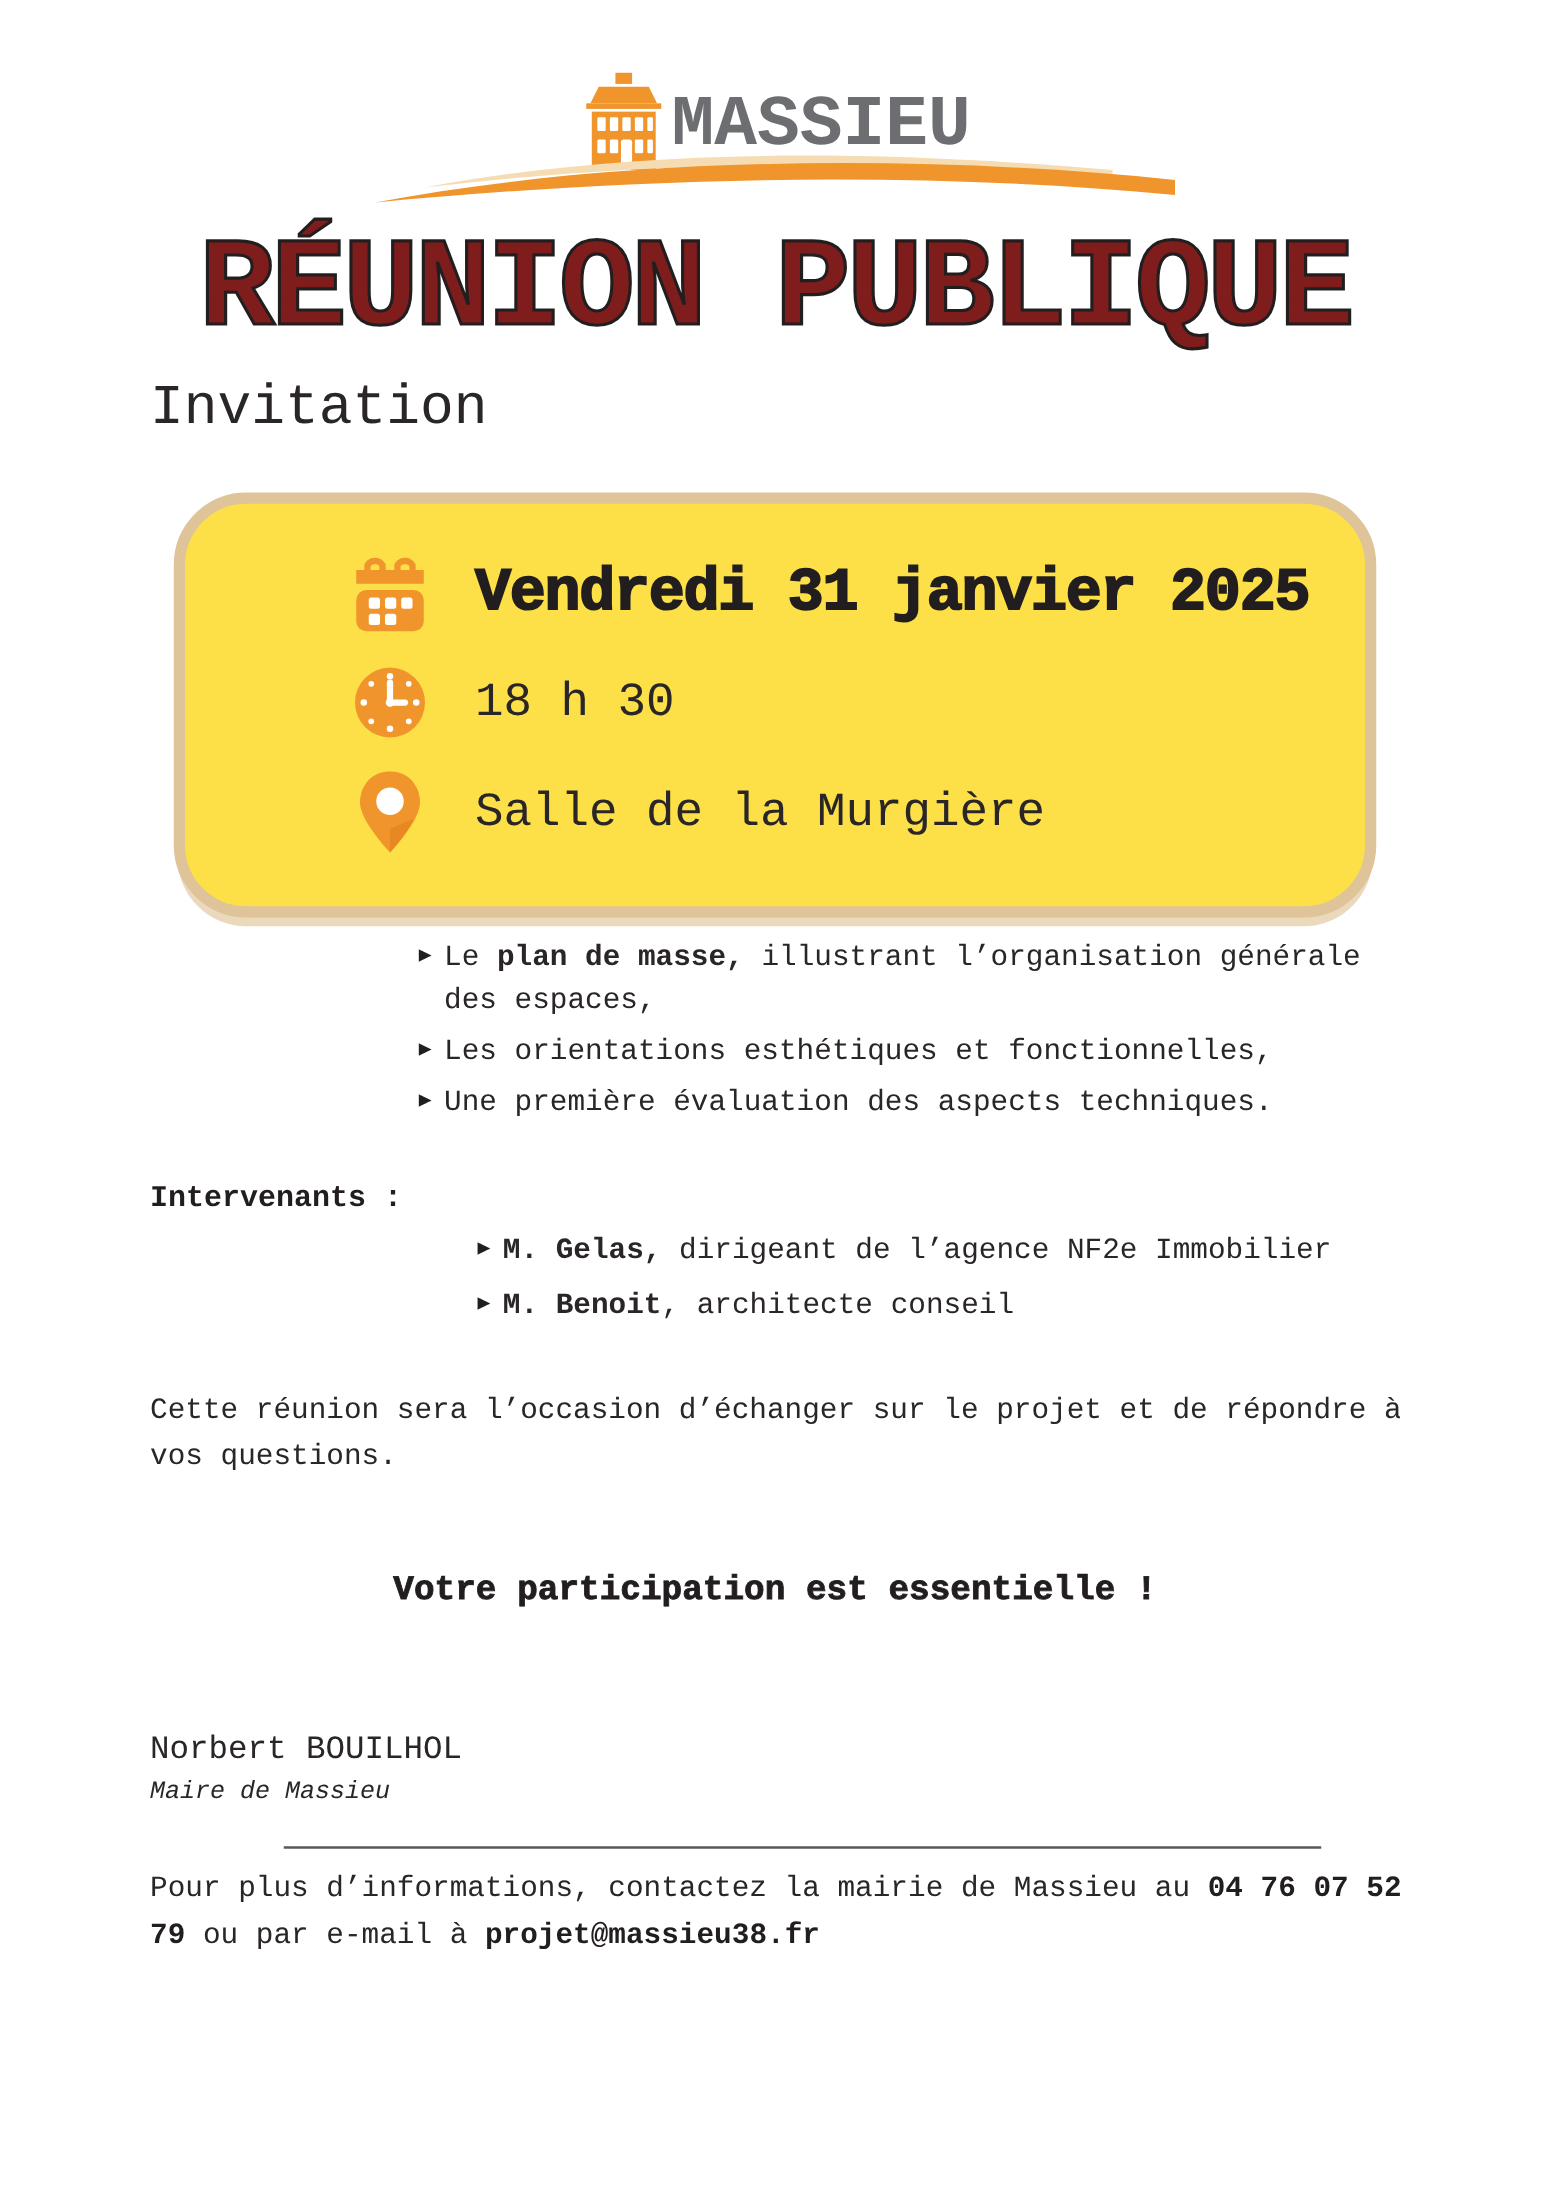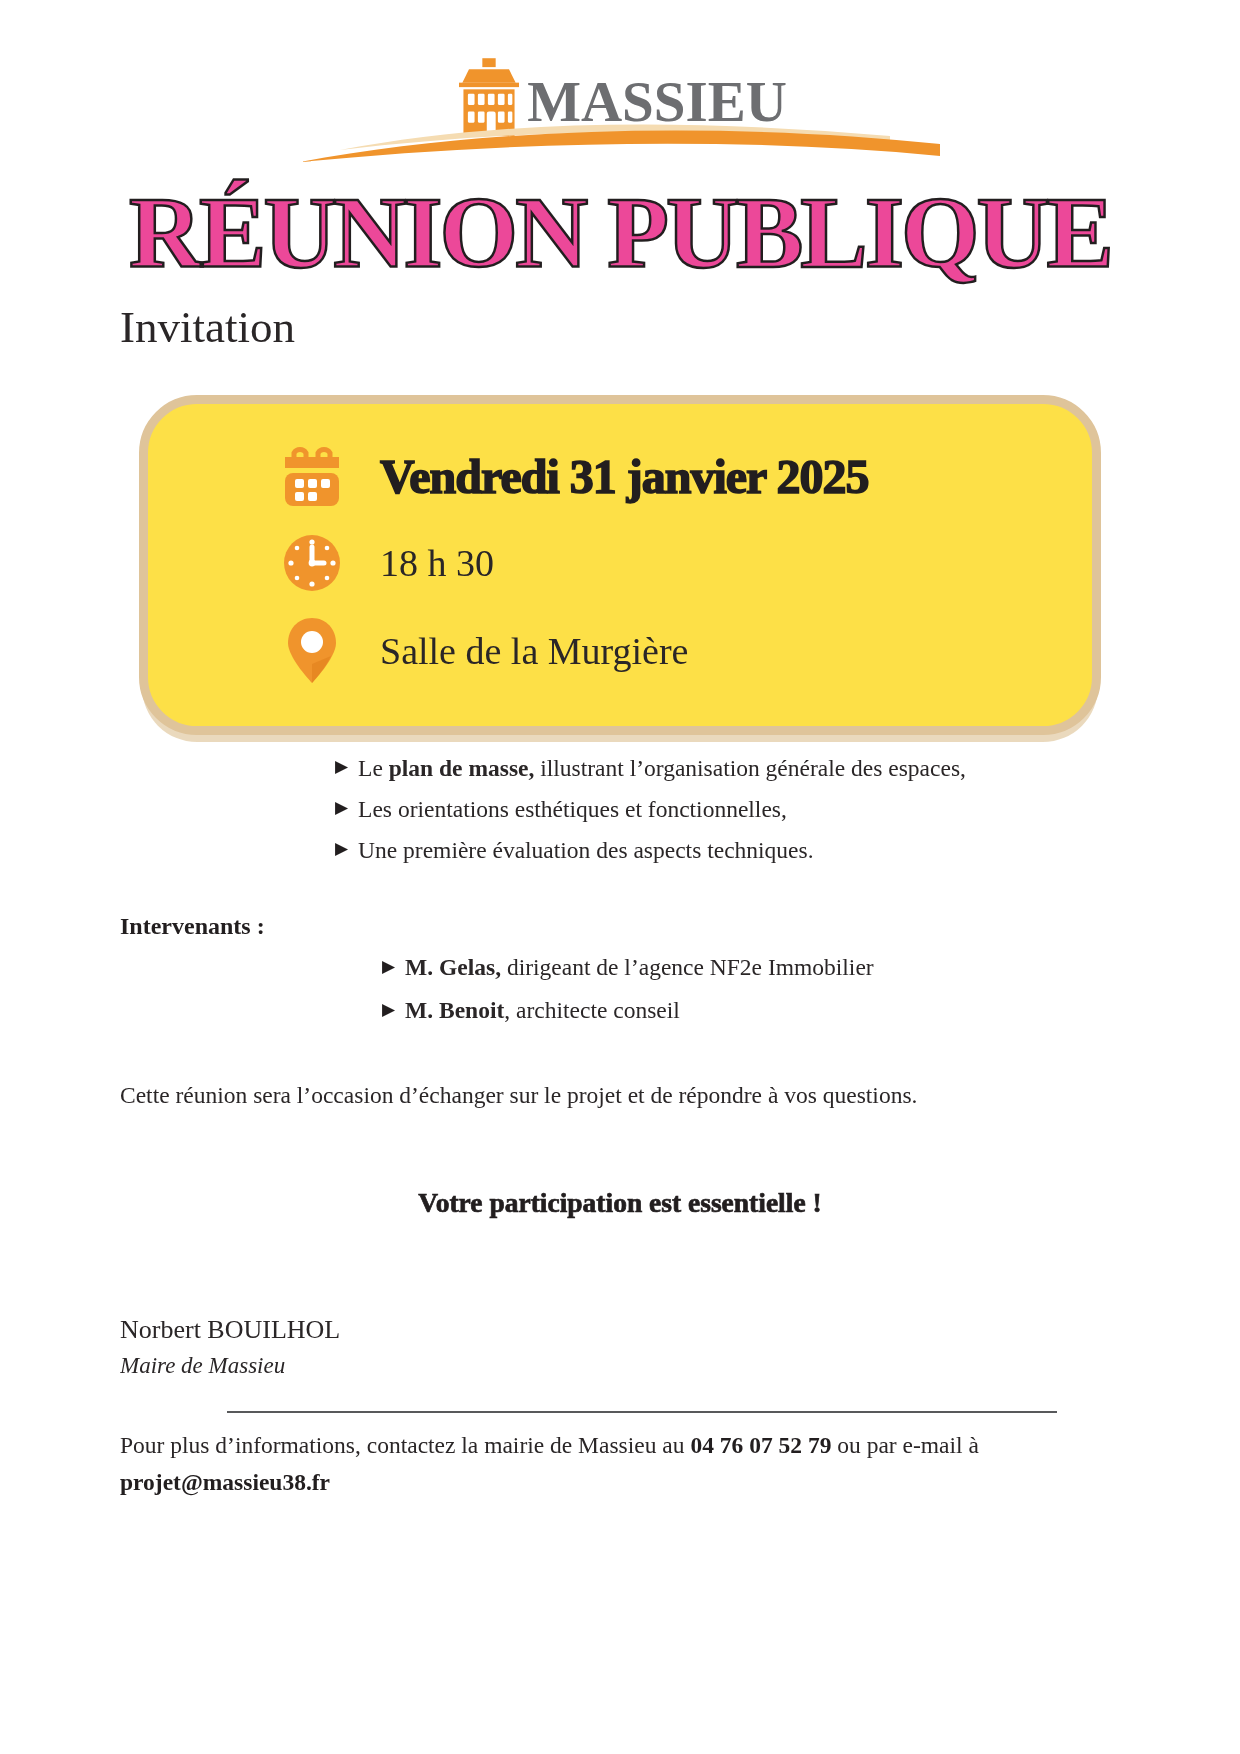--- a/index.html
+++ b/index.html
@@ -1,38 +1,38 @@
 <!DOCTYPE html>
 <html><head>
 <meta charset="utf-8">
 <style>
   html,body{margin:0;padding:0;background:#ffffff;}
   .page{
     position:relative;
     width:1000px;height:1754px;
     margin:0 auto;
     background:#ffffff;
-    font-family:Liberation Serif, serif;
+    font-family:Liberation Mono, monospace;
     color:#252122;
     overflow:hidden;
   }
   
   .logo{width:100%;padding-top:56px;text-align:center;}
   .logo-row{display:flex;align-items:flex-end;justify-content:center;}
   .logo-building{width:72px;height:80px;margin-right:2px;margin-bottom:-6px;}
   .logo-text{
     font-size:57px;font-weight:bold;color:#6d6e71;
     letter-spacing:0px;line-height:1;
   }
   .logo-swoosh{display:block;margin:-16px auto 0 auto;width:640px;height:52px;}
   
   .main-title{
     margin:16px 0 0 0;text-align:center;
     font-size:101px;font-weight:bold;line-height:1.02;
-    letter-spacing:-3px;color:#ec4899;
+    letter-spacing:-3px;color:#7f1d1d;
     -webkit-text-stroke:2.5px #221e1f;
   }
   .subtitle{
     margin-top:16px;text-align:left;
     font-size:45px;font-weight:400;color:#2a2627;
   }
   
   .para{
     width:1026px;margin:34px auto 0 auto;
     font-size:23.5px;line-height:1.58;color:#2a2627;
@@ -66,21 +66,21 @@
   .intervenants-list li{display:flex;align-items:flex-start;font-size:23.5px;line-height:1.5;margin-top:8px;color:#2a2627;}
   
   .closing{margin-top:48px;}
   .cta{
     margin-top:73px;text-align:center;
     font-size:27.5px;font-weight:bold;color:#221e1f;
     -webkit-text-stroke:0.7px #221e1f;
   }
   
   .sig-name{width:1026px;margin:96px auto 0 auto;font-size:26px;color:#2a2627;}
-  .sig-title{width:1026px;margin:8px auto 0 auto;font-size:23px;font-style:italic;color:#2a2627;}
+  .sig-title{width:1026px;margin:8px auto 0 auto;font-size:20px;font-style:italic;color:#2a2627;}
   .divider{width:830px;margin:32px 0 0 107px;border:none;border-top:2px solid #58595b;}
   .footer{margin-top:14px;}
 </style>
 </head>
 <body>
 
 <div class="page">
 
   <div class="logo">
     <div class="logo-row">

